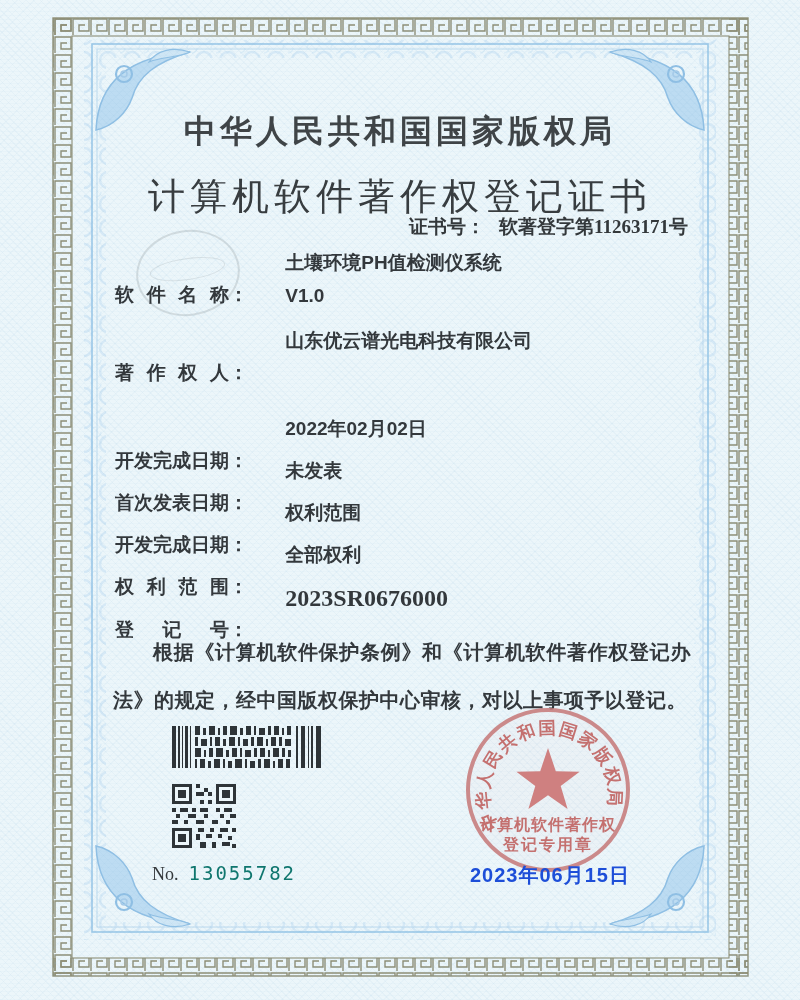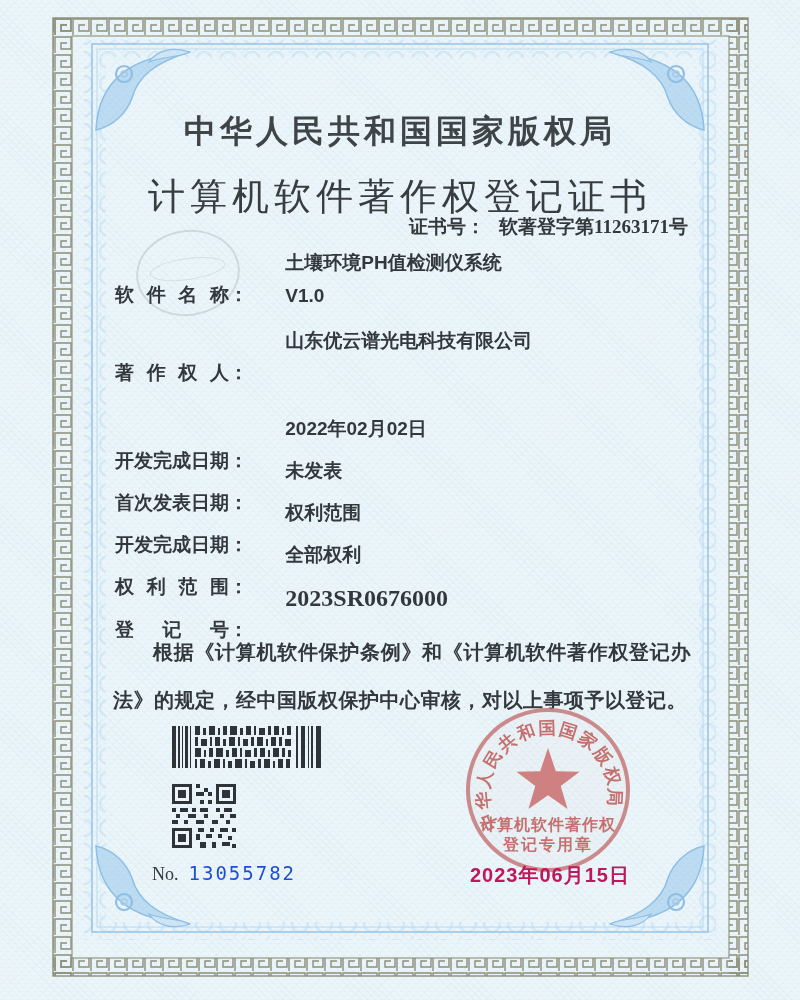--- a/index.html
+++ b/index.html
@@ -60,21 +60,21 @@
 
   .barcode{position:absolute;left:172px;top:726px;}
   .qrcode{position:absolute;left:172px;top:784px;}
   .seal{position:absolute;left:458px;top:700px;}
 
   .no-line{position:absolute;left:152px;top:862px;font-family:"Liberation Serif",serif;
     font-size:18px;color:#33383b;white-space:nowrap;}
   .no-line .no-value{font-family:"DejaVu Sans Mono",monospace;font-size:19px;
     letter-spacing:2px;margin-left:10px;}
   .issue-date{position:absolute;left:440px;top:862px;width:220px;text-align:center;
-    font-size:20px;font-weight:700;color:#be185d;letter-spacing:1px;white-space:nowrap;}
+    font-size:20px;font-weight:700;color:#1d4ed8;letter-spacing:1px;white-space:nowrap;}
 </style>
 </head>
 <body>
 
 <div class="certificate">
 
   <svg class="frame-svg" width="800" height="1000" viewBox="0 0 800 1000" aria-hidden="true">
     <defs>
       <pattern id="meander" width="18" height="18" patternUnits="userSpaceOnUse">
         <path d="M1,17 L1,1 L17,1 L17,13 L7,13 L7,7 L13,7" fill="none" stroke="#8d8d74" stroke-width="1.4"></path>
@@ -305,19 +305,19 @@
         <text font-size="17.5" font-weight="700" fill="#c4706f" font-family="Liberation Serif,serif">
           <textPath href="#ringpath" startOffset="0" textLength="234" lengthAdjust="spacing">中华人民共和国国家版权局</textPath>
         </text>
       </g>
       <polygon points="0,-34 7.8,-10.8 31.6,-10.3 12.7,4.1 19.6,27 0,13.3 -19.6,27 -12.7,4.1 -31.6,-10.3 -7.8,-10.8" fill="#cf8080" transform="translate(0,-8)"></polygon>
       <text x="0" y="40" text-anchor="middle" font-size="16" font-weight="700" fill="#c4706f" font-family="Liberation Sans,sans-serif" letter-spacing="1">计算机软件著作权</text>
       <text x="0" y="60" text-anchor="middle" font-size="16" font-weight="700" fill="#c4706f" font-family="Liberation Sans,sans-serif" letter-spacing="2">登记专用章</text>
     </svg>
 
     <div class="no-line">
-      <span>No.</span><span class="no-value" style="color:#1d4ed8">13055782</span>
+      <span>No.</span><span class="no-value" style="color:#0f766e">13055782</span>
     </div>
 
     <div class="issue-date">2023年06月15日</div>
 
   </div>
 </div>
 
 </body></html>

